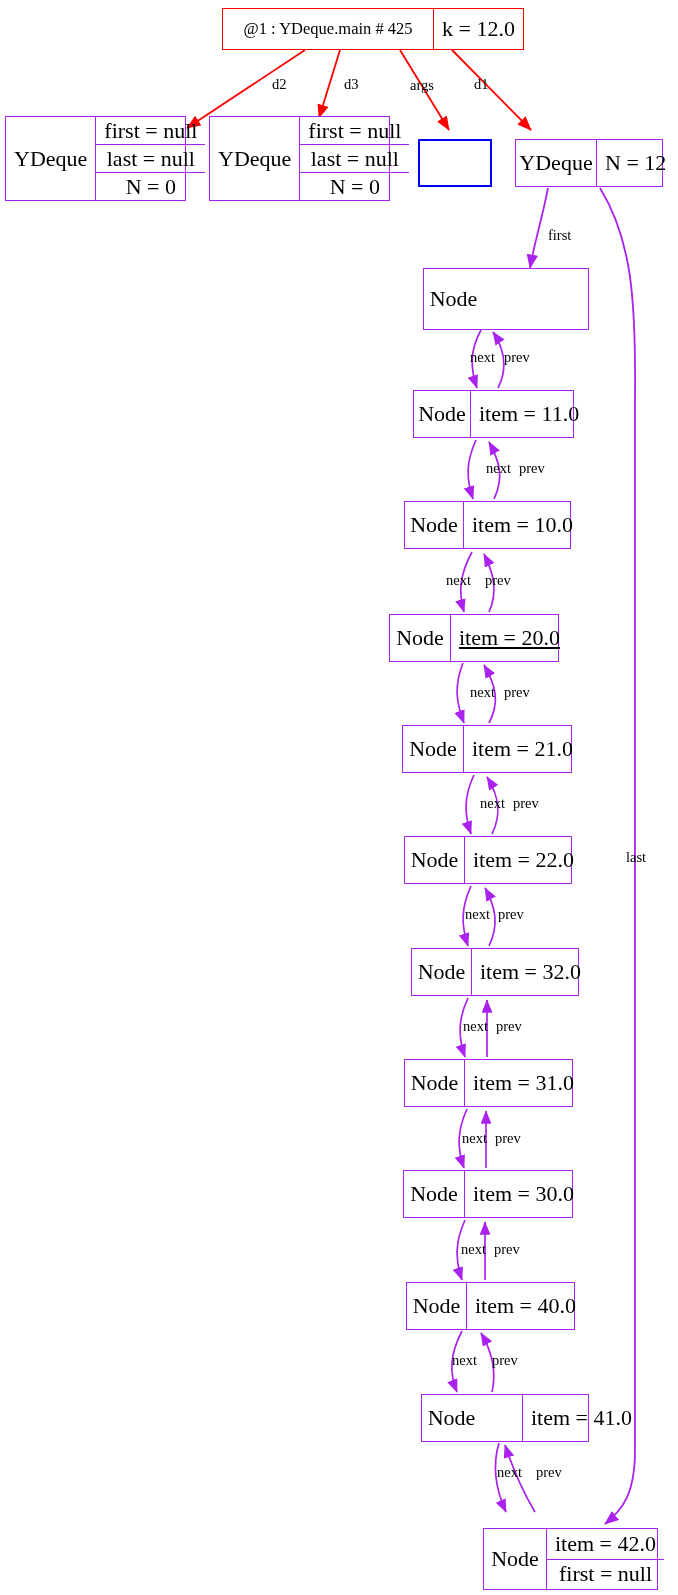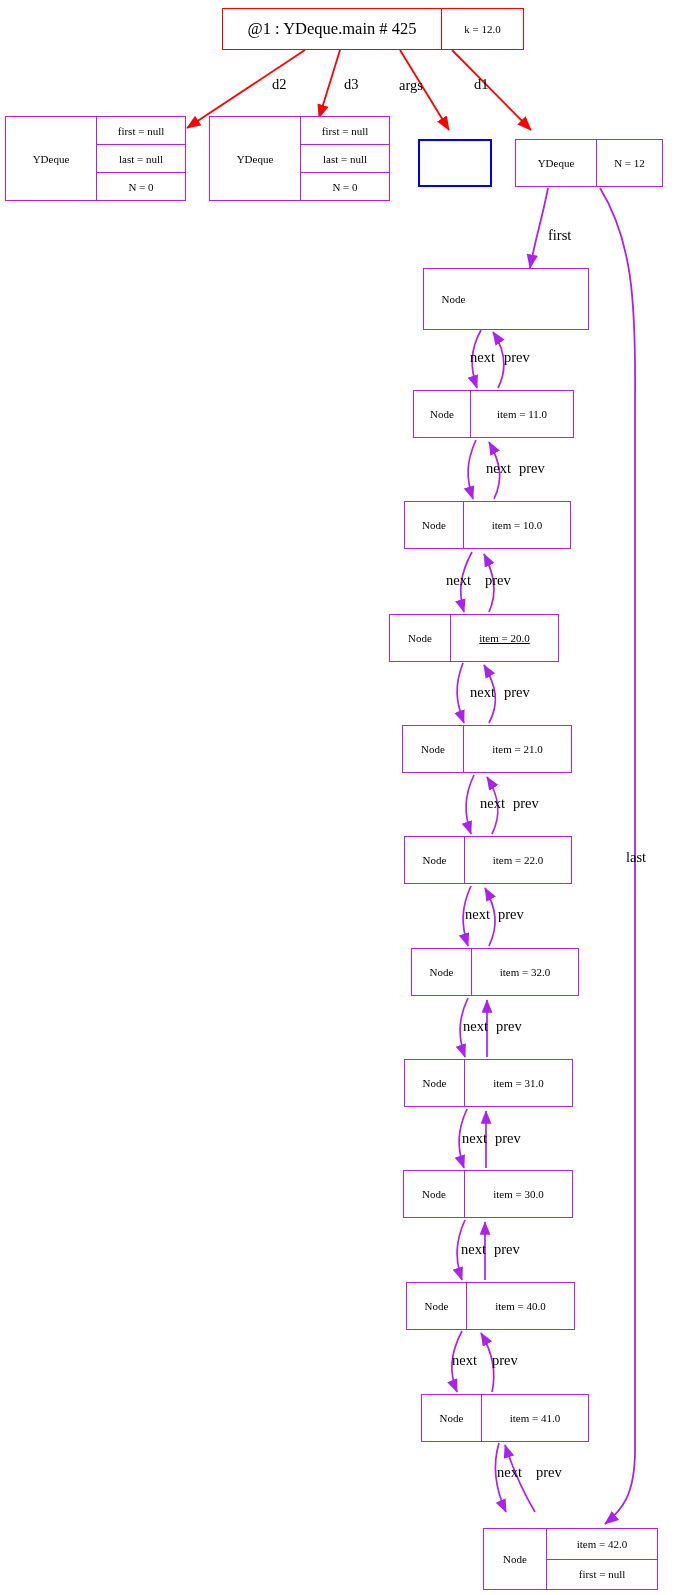--- a/index.html
+++ b/index.html
@@ -41,21 +41,21 @@
     border: 1.6px solid #ff0000;
   }
   .blue {
     border: 2px solid #0000ee;
   }
   .cell {
     display: flex;
     align-items: center;
     justify-content: center;
     padding: 0 8px;
-    font-size: 11px;
+    font-size: 22px;
     color: #000000;
     white-space: nowrap;
     box-sizing: border-box;
   }
   .vdiv-purple {
     border-left: 1.6px solid #aa22ee;
   }
   .vdiv-red {
     border-left: 1.6px solid #ff0000;
   }
@@ -221,34 +221,34 @@
     <div class="cell vdiv-purple" style="flex:1 1 auto;">item = 30.0</div>
   </div>
 
   <div class="node-box purple" style="left:406px; top:1282px; width:169px; height:48px;">
     <div class="cell" style="width:59px;">Node</div>
     <div class="cell vdiv-purple" style="flex:1 1 auto;">item = 40.0</div>
   </div>
 
   <div class="node-box purple" style="left:421px; top:1394px; width:168px; height:48px;">
     <div class="cell" style="width:59px;">Node</div>
-    <div class="cell vdiv-purple" style="flex:1 1 auto;">item = 41.0</div>
+    <div class="cell vdiv-purple" style="flex:1 1 auto;margin-left:41px;">item = 41.0</div>
   </div>
 
   <div class="node-box purple" style="left:483px; top:1528px; width:175px; height:62px;">
     <div class="cell" style="width:62px;">Node</div>
     <div class="stack vdiv-purple">
       <div class="cell">item = 42.0</div>
       <div class="cell">first = null</div>
     </div>
   </div>
 
   <div class="edge-label" style="left:272px; top:76px;">d2</div>
   <div class="edge-label" style="left:344px; top:76px;">d3</div>
-  <div class="edge-label" style="left:399px; top:77px;">args</div>
+  <div class="edge-label" style="left:410px; top:77px;">args</div>
   <div class="edge-label" style="left:474px; top:76px;">d1</div>
 
   <div class="edge-label" style="left:548px; top:227px;">first</div>
   <div class="edge-label" style="left:626px; top:849px;">last</div>
 
   <div class="edge-label" style="left:470px; top:349px;">next</div>
   <div class="edge-label" style="left:504px; top:349px;">prev</div>
 
   <div class="edge-label" style="left:486px; top:460px;">next</div>
   <div class="edge-label" style="left:519px; top:460px;">prev</div>

